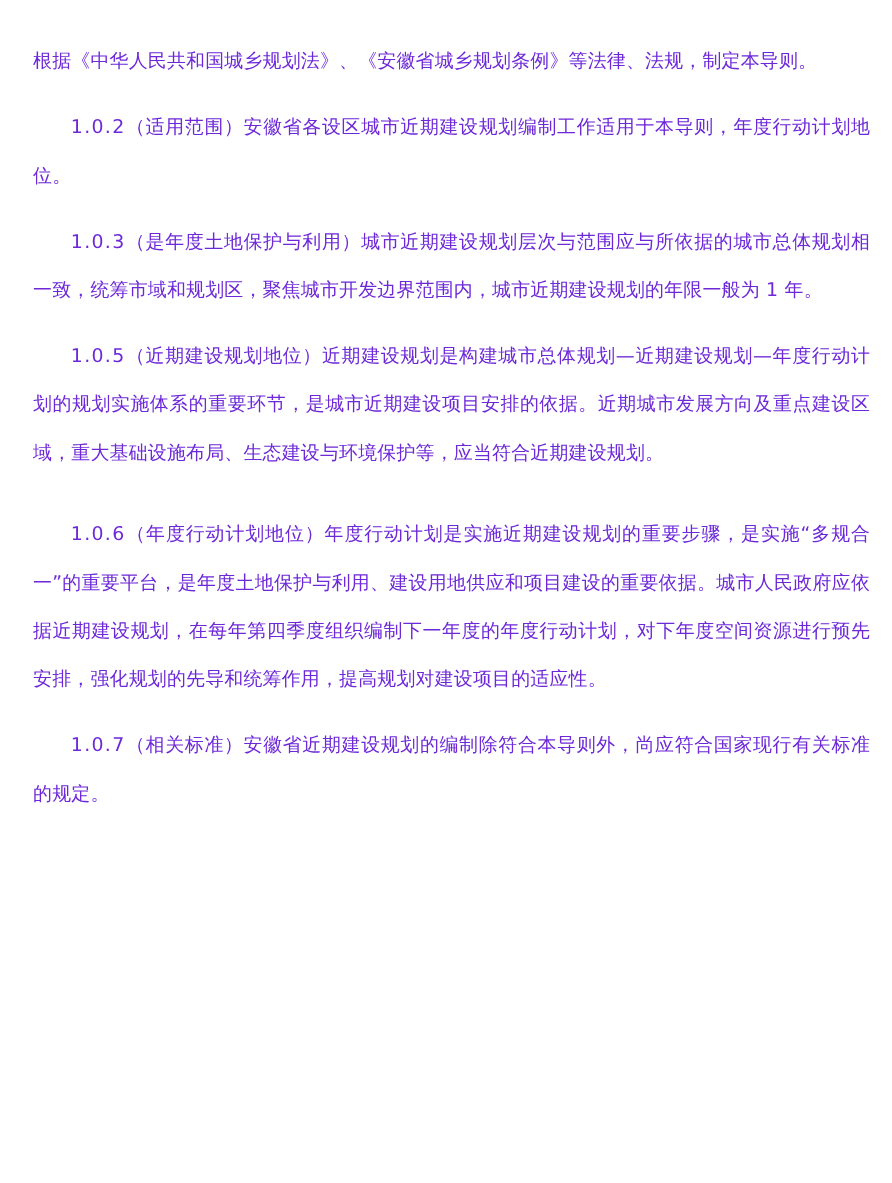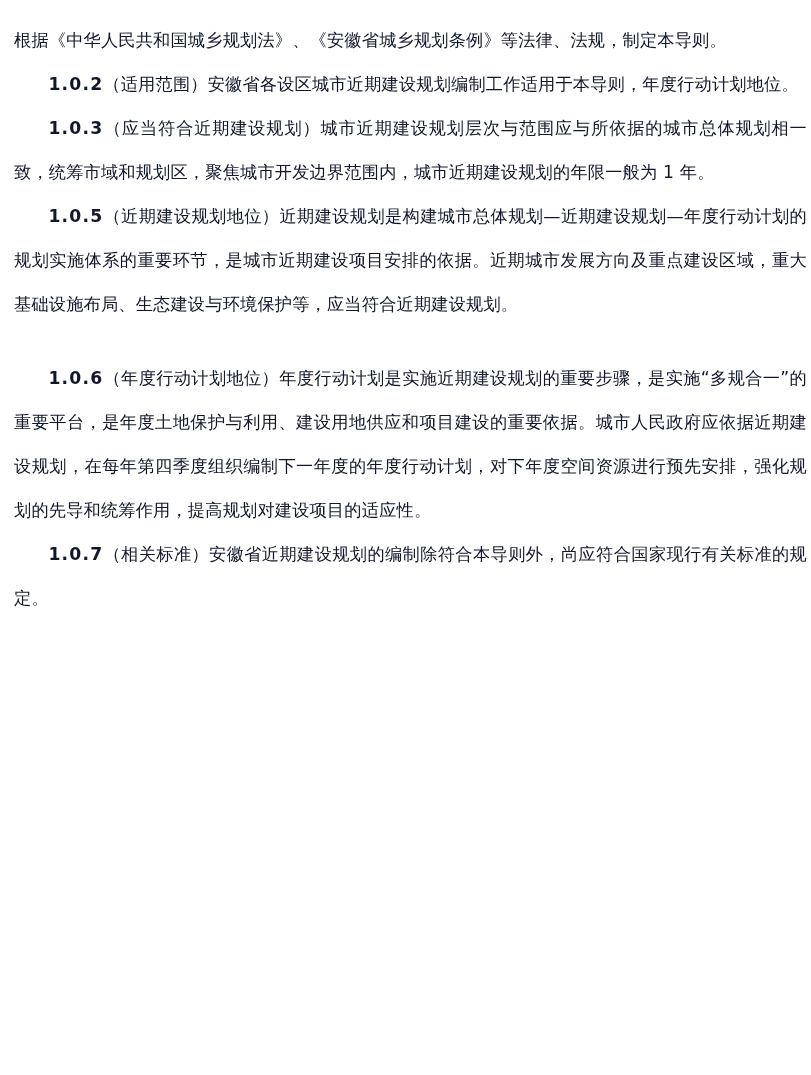--- a/index.html
+++ b/index.html
@@ -18,39 +18,39 @@
     width: 811px;
     height: 1075px;
     background: #ffffff;
     box-sizing: border-box;
     padding: 18px 0 0 0;
   }
   .body-text {
     padding: 0 4px 0 14px;
   }
   p.para {
-    margin: 0;
+    margin: 16px;
     padding: 0;
     font-size: 17.2px;
     line-height: 44px;
-    color: #0f172a;
+    color: #6d28d9;
     text-align: justify;
     text-justify: inter-ideograph;
     letter-spacing: 0.2px;
     white-space: normal;
     word-break: break-all;
   }
   p.indent {
     text-indent: 2em;
   }
   p.gap {
     margin-top: 30px;
   }
   .num {
-    font-weight: bold;
+    font-weight: normal;
     letter-spacing: 1.2px;
   }
   .bold {
     font-weight: normal;
   }
 </style>
 </head>
 <body>
 
 <div class="page">
@@ -58,21 +58,21 @@
 
     <p class="para">
       <span>根据《中华人民共和国城乡规划法》、《安徽省城乡规划条例》等法律、法规，制定本导则。</span>
     </p>
 
     <p class="para indent">
       <span class="num">1.0.2</span><span class="bold">（适用范围）</span><span>安徽省各设区城市近期建设规划编制工作适用于本导则，年度行动计划地位。</span>
     </p>
 
     <p class="para indent">
-      <span class="num">1.0.3</span><span class="bold">（应当符合近期建设规划）</span><span>城市近期建设规划层次与范围应与所依据的城市总体规划相一致，统筹市域和规划区，聚焦城市开发边界范围内，城市近期建设规划的年限一般为 1 年。</span>
+      <span class="num">1.0.3</span><span class="bold">（是年度土地保护与利用）</span><span>城市近期建设规划层次与范围应与所依据的城市总体规划相一致，统筹市域和规划区，聚焦城市开发边界范围内，城市近期建设规划的年限一般为 1 年。</span>
     </p>
 
 
     <p class="para indent">
       <span class="num">1.0.5</span><span class="bold">（近期建设规划地位）</span><span>近期建设规划是构建城市总体规划—近期建设规划—年度行动计划的规划实施体系的重要环节，是城市近期建设项目安排的依据。近期城市发展方向及重点建设区域，重大基础设施布局、生态建设与环境保护等，应当符合近期建设规划。</span>
     </p>
 
     <p class="para indent gap">
       <span class="num">1.0.6</span><span class="bold">（年度行动计划地位）</span><span>年度行动计划是实施近期建设规划的重要步骤，是实施“多规合一”的重要平台，是年度土地保护与利用、建设用地供应和项目建设的重要依据。城市人民政府应依据近期建设规划，在每年第四季度组织编制下一年度的年度行动计划，对下年度空间资源进行预先安排，强化规划的先导和统筹作用，提高规划对建设项目的适应性。</span>
     </p>

